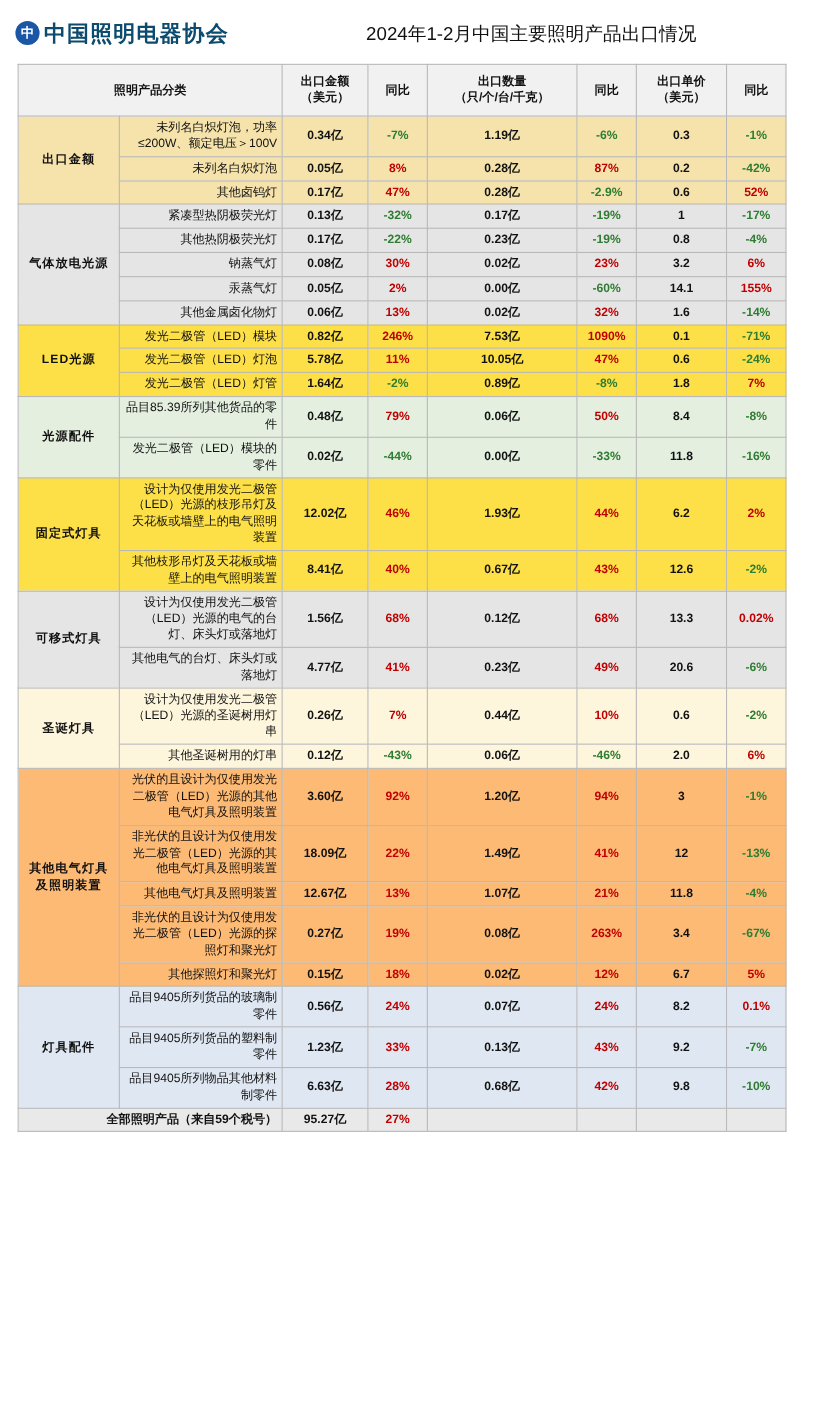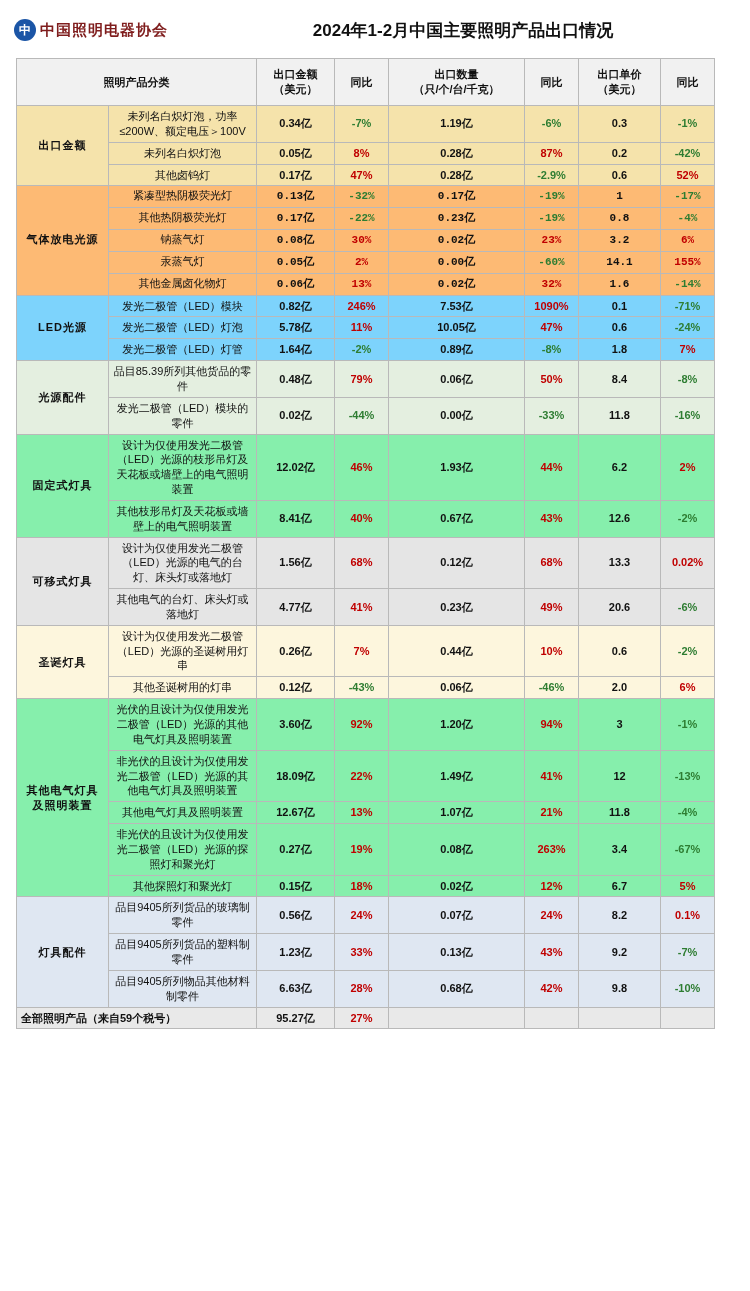--- a/index.html
+++ b/index.html
@@ -35,31 +35,31 @@
     border-radius: 50%;
     background: #1b55a6;
     color: #fff;
     font-size: 12px;
     line-height: 22px;
     text-align: center;
     font-weight: bold;
     margin-right: 4px;
   }
   .logo-text {
-    font-size: 15px;
-    font-weight: bold;
-    color: #7f1d1d;
+    font-size: 20px;
+    font-weight: bold;
+    color: #0c4a6e;
     letter-spacing: 1px;
     white-space: nowrap;
   }
   .title {
     flex: 1 1 auto;
     text-align: center;
     font-size: 17px;
-    font-weight: bold;
+    font-weight: normal;
     color: #111;
   }
   table.main {
     border-collapse: collapse;
     width: 652px;
     margin: 0 16px 10px 16px;
     table-layout: fixed;
   }
   table.main td, table.main th {
     border: 1px solid #b9b9b9;
@@ -84,56 +84,56 @@
   .col-price { width: 82px; }
   .col-yoy3 { width: 54px; }
 
   td.cat {
     font-weight: bold;
     font-size: 13px;
     text-align: center;
     letter-spacing: 1px;
   }
   td.sub {
-    text-align: center;
+    text-align: right;
     padding-left: 6px;
     padding-right: 6px;
   }
   td.num {
     text-align: center;
     font-weight: bold;
     font-size: 11.5px;
   }
   td.yoy {
     text-align: center;
     font-weight: bold;
     font-size: 11.5px;
   }
   .pos { color: #c00000; }
   .neg { color: #2e7d32; }
 
   
   .g-thermal td { background: #f5e3ab; }
-  .g-gas td { background: #fdba74; font-family: Liberation Mono, monospace; }
-  .g-led td { background: #7dd3fc; }
+  .g-gas td { background: #e5e5e5; }
+  .g-led td { background: #fde047; }
   .g-parts td { background: #e4efe0; }
-  .g-fixed td { background: #86efac; }
+  .g-fixed td { background: #fde047; }
   .g-portable td { background: #e5e5e5; }
   .g-xmas td { background: #fdf6dd; }
-  .g-other td { background: #86efac; }
+  .g-other td { background: #fdba74; }
   .g-accessory td { background: #dfe7f2; }
 
   tfoot td {
     background: #e9e9e9;
     font-weight: bold;
     text-align: center;
     font-size: 12px;
   }
   tfoot td.total-label {
-    text-align: left;
+    text-align: right;
   }
 </style>
 </head>
 <body>
 
 <div class="page">
 
   <div class="header">
     <div class="logo">
       <span class="logo-mark">中</span>

